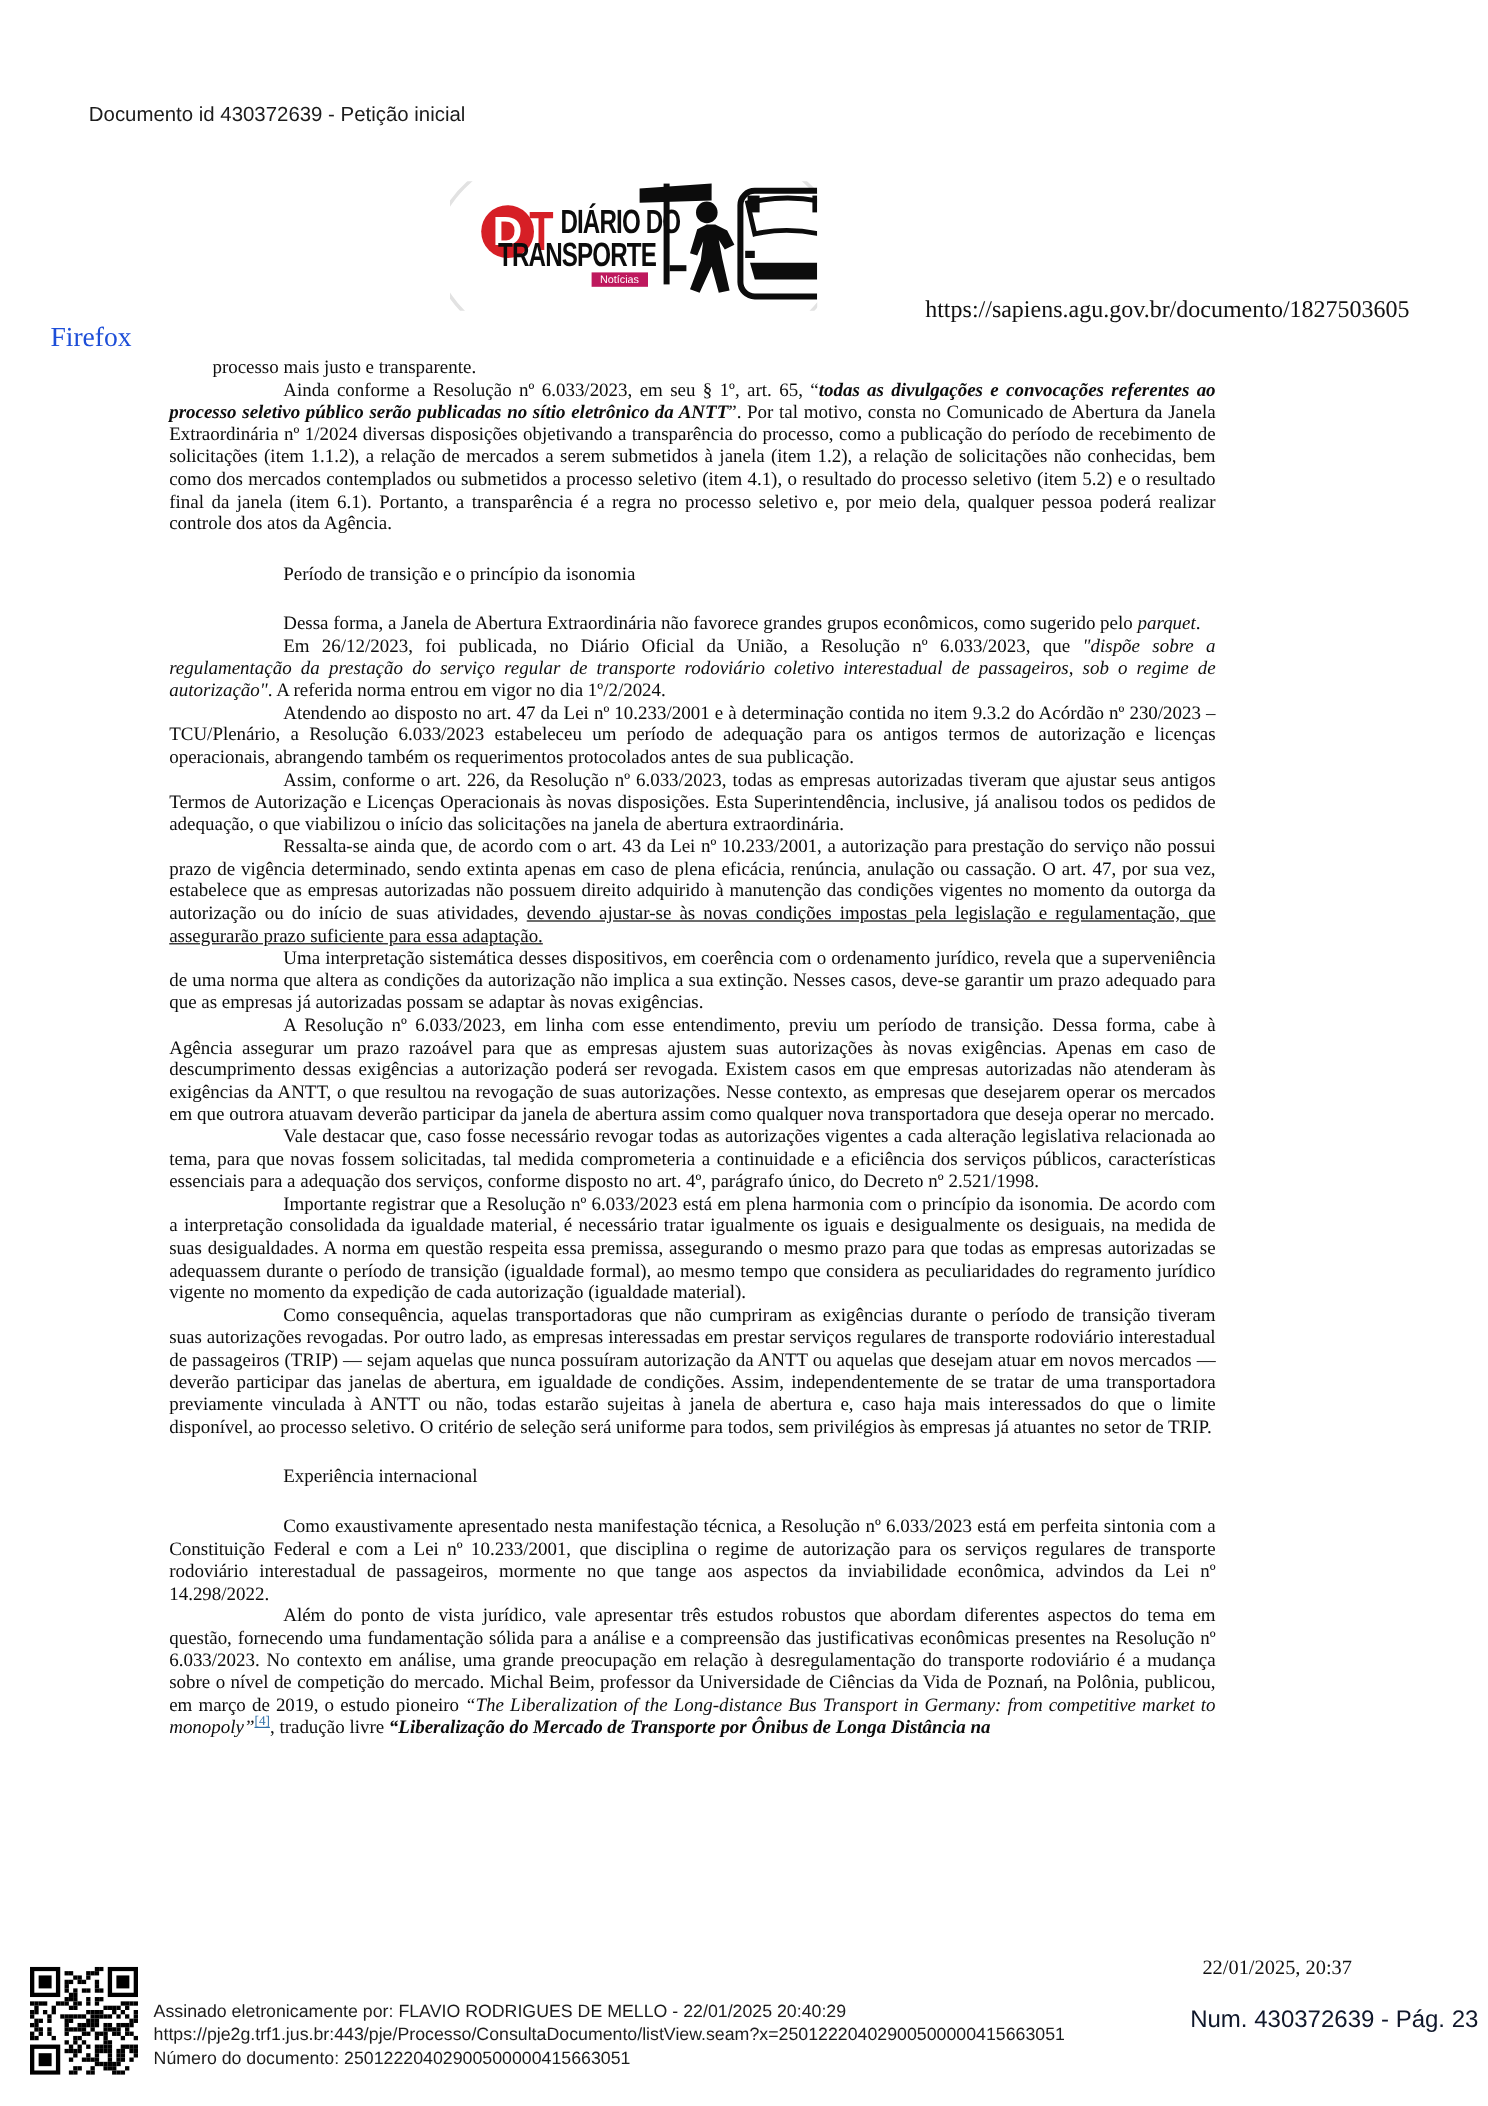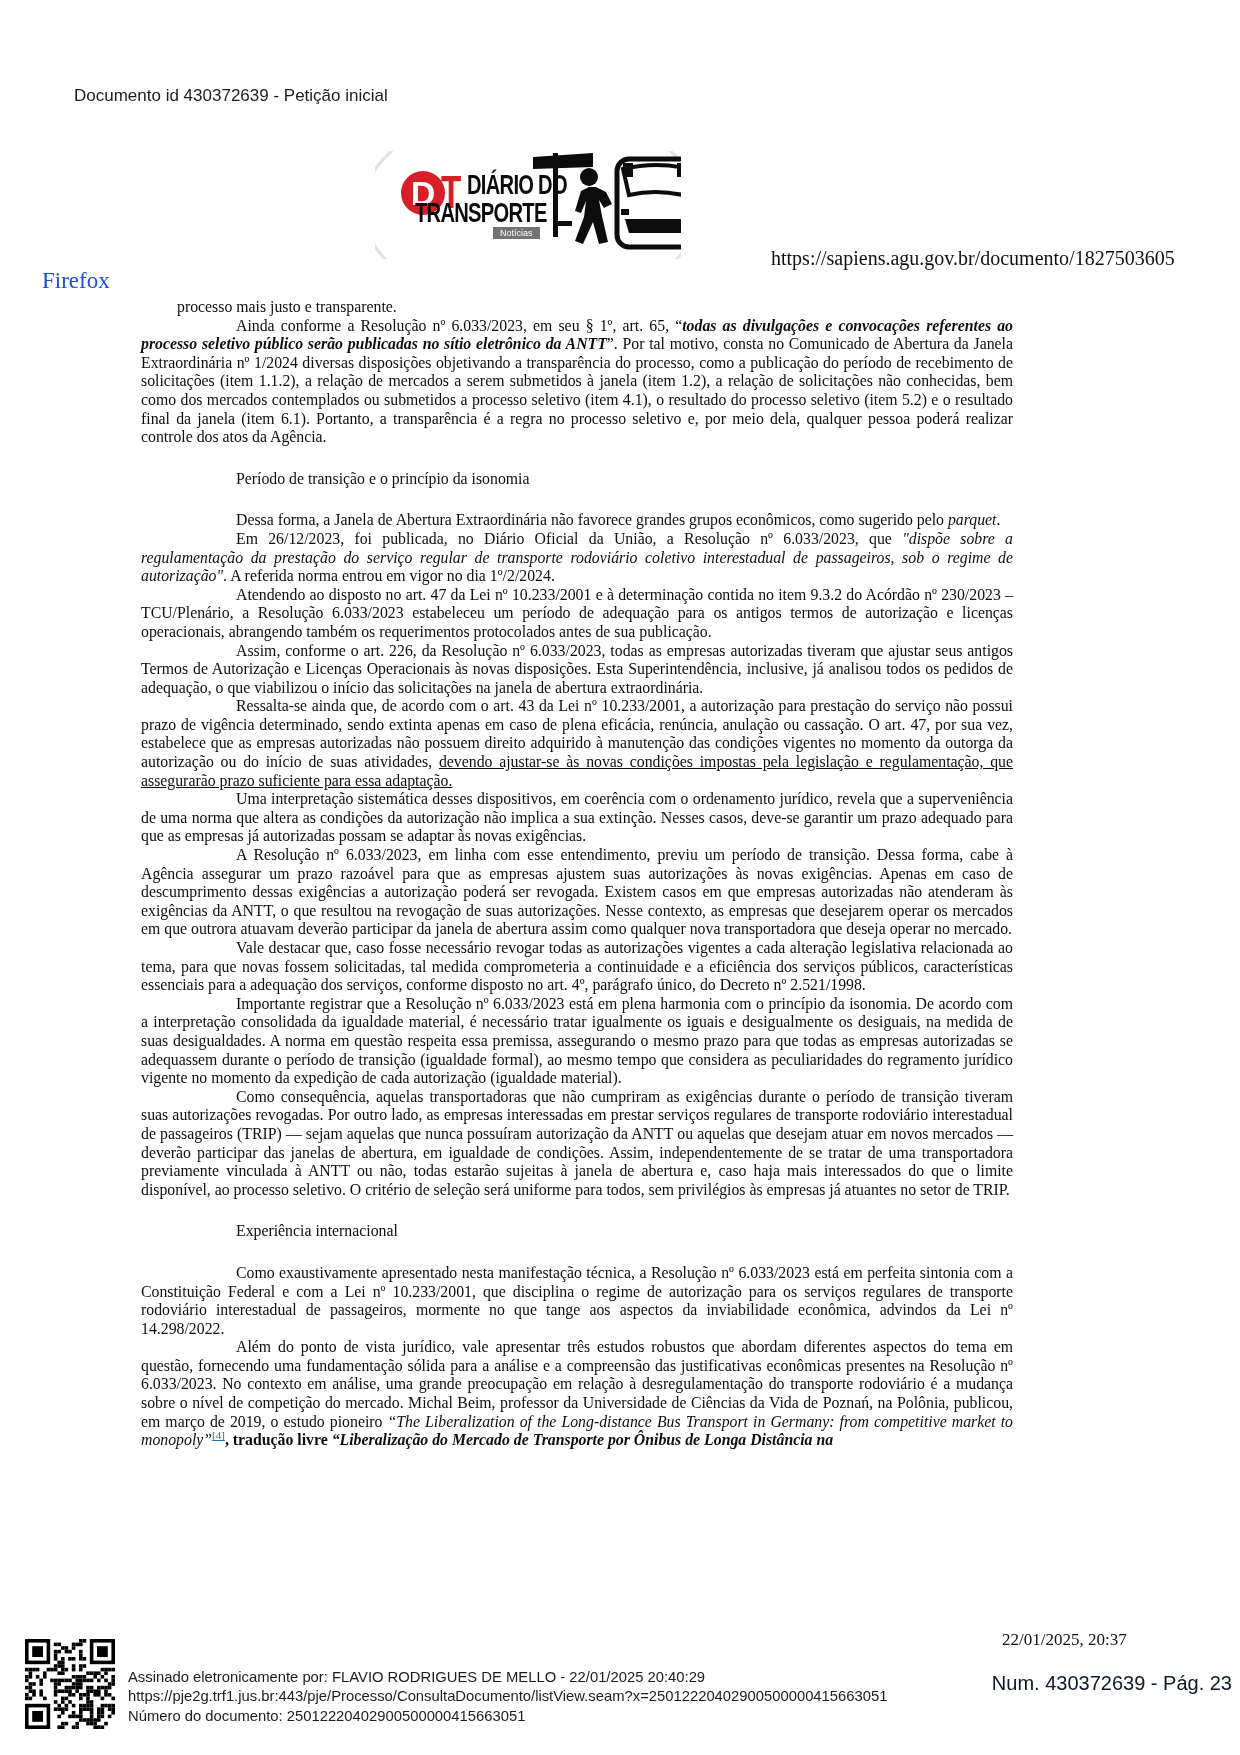--- a/index.html
+++ b/index.html
@@ -16,31 +16,31 @@
                 border:3px solid #e2e2e2;border-radius:50%;}
   .logo .dt-d{position:absolute;left:26px;top:20px;width:44px;height:44px;background:#d61f26;
               border-radius:50%;color:#fff;font-family:"Liberation Sans",sans-serif;font-weight:bold;
               font-size:34px;line-height:44px;text-align:center;}
   .logo .dt-t{position:absolute;left:66px;top:14px;color:#d61f26;font-family:"Liberation Sans",sans-serif;
               font-weight:bold;font-size:46px;transform:scaleX(.72);transform-origin:left top;}
   .logo .l1{position:absolute;left:92px;top:18px;font-family:"Liberation Sans",sans-serif;font-weight:bold;
             font-size:28px;letter-spacing:-1px;transform:scaleX(.72);transform-origin:left top;color:#0c0c0c;white-space:nowrap;}
   .logo .l2{position:absolute;left:40px;top:46px;font-family:"Liberation Sans",sans-serif;font-weight:bold;
             font-size:28px;letter-spacing:-1px;transform:scaleX(.72);transform-origin:left top;color:#0c0c0c;white-space:nowrap;}
-  .logo .sub{position:absolute;left:118px;top:76px;background:#737373;color:#fff;
+  .logo .sub{position:absolute;left:118px;top:76px;background:#be185d;color:#fff;
              font-family:"Liberation Sans",sans-serif;font-size:9px;padding:1px 7px;}
   .logo svg{position:absolute;right:0;top:0;}
   
   .bodytext{position:absolute;left:141px;top:298px;width:872px;font-size:15.8px;line-height:18.6px;
             text-align:justify;color:#0d0d0d;}
   .blk{margin:0;text-indent:95px;}
   .blk.plain{text-indent:0;margin-left:36px;}
   .blk.heading{margin:23px 0;text-align:left;}
   .it{font-style:italic;}
-  .bd{font-weight:bold;}
+  .bd{font-weight:normal;}
   .bi{font-weight:bold;font-style:italic;}
   .ul{text-decoration:underline;}
   .fn{color:#2e6fa8;text-decoration:underline;vertical-align:super;font-size:11px;line-height:0;}
   
   .stamp-datetime{position:absolute;left:1002px;top:1630px;font-size:17px;color:#111;}
   .num-page{position:absolute;right:8px;top:1672px;font-family:"Liberation Sans",sans-serif;
             font-size:20px;color:#0f172a;}
   .qr{position:absolute;left:25px;top:1639px;width:90px;height:90px;}
   .sig-block{position:absolute;left:128px;top:1668px;font-family:"Liberation Sans",sans-serif;
              font-size:14.8px;line-height:19.4px;color:#1c1c1c;white-space:nowrap;}

